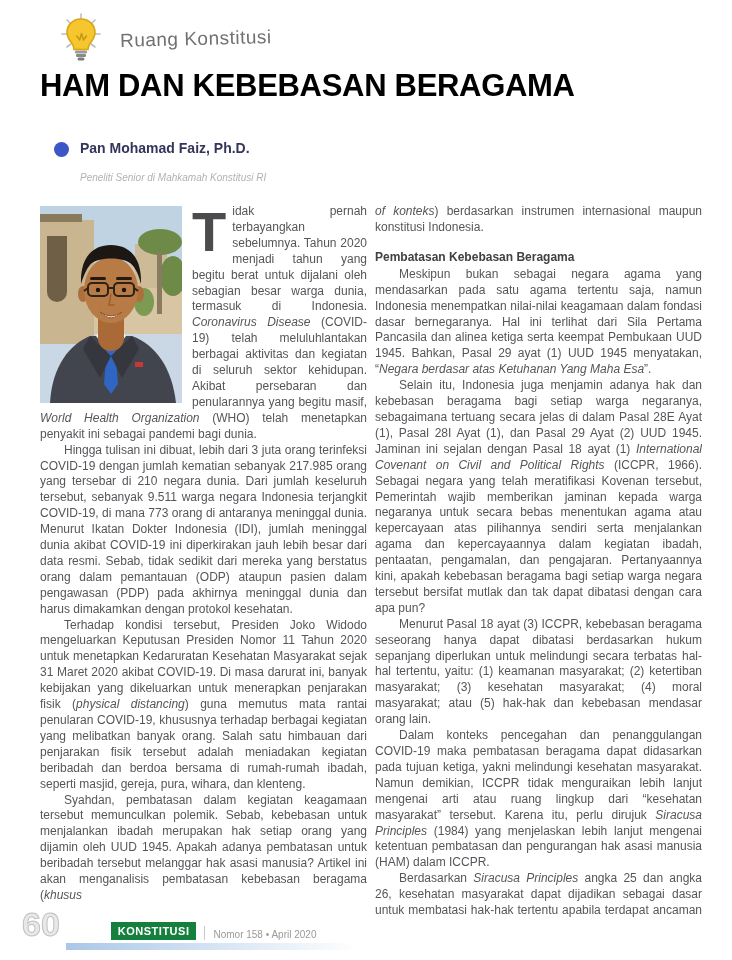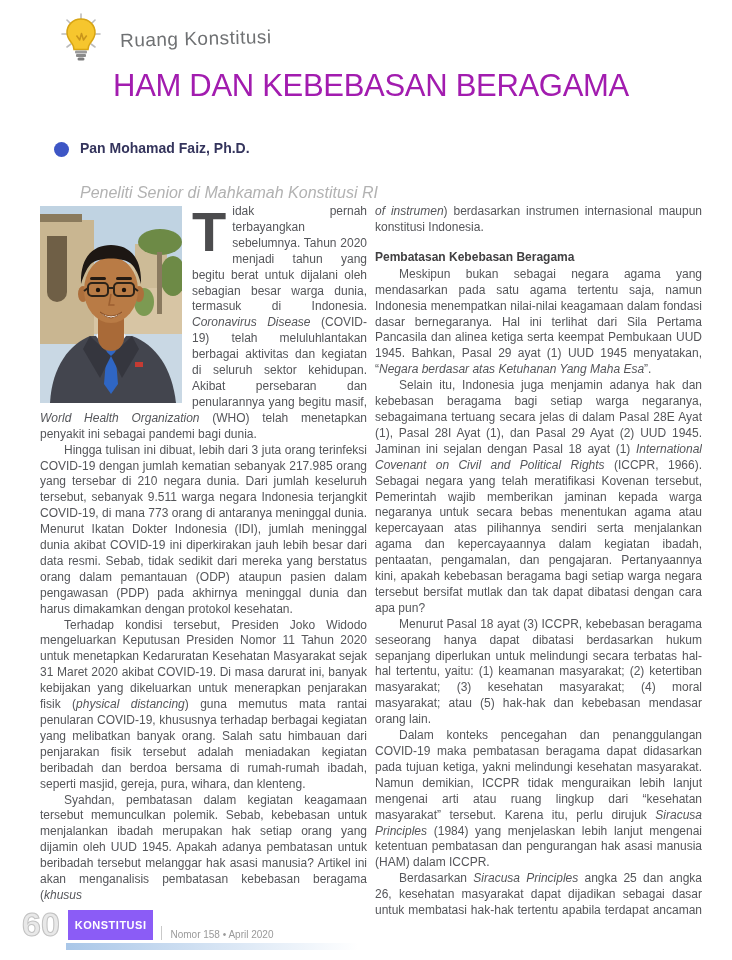--- a/index.html
+++ b/index.html
@@ -5,28 +5,28 @@
   html,body{margin:0;padding:0;background:#fff;}
   .page{
     position:relative;width:732px;height:960px;background:#ffffff;overflow:hidden;
     font-family:"Liberation Sans",sans-serif;
   }
   
   .rubric{position:absolute;top:12px;left:58px;display:flex;align-items:center;gap:16px;}
   .rubric-label{font-size:19px;color:#6f7173;letter-spacing:.5px;transform:rotate(-1.5deg);}
   
   .title{
-    margin:0;position:absolute;top:68px;left:40px;right:30px;text-align:center;
-    font-weight:normal;font-size:31px;line-height:36px;color:#a21caf;letter-spacing:-.3px;
+    margin:0;position:absolute;top:68px;left:40px;right:30px;
+    font-weight:bold;font-size:31px;line-height:36px;color:#000000;letter-spacing:-.3px;
   }
   
   .author{position:absolute;top:140px;left:54px;display:flex;gap:11px;}
   .author-dot{width:15px;height:15px;border-radius:50%;background:#3d56c5;margin-top:2px;flex:0 0 auto;}
   .author-name{font-size:14px;font-weight:bold;color:#34345c;}
-  .author-role{margin-top:28px;font-size:16px;font-style:italic;color:#b2b2b2;}
+  .author-role{margin-top:16px;font-size:10px;font-style:italic;color:#b2b2b2;}
   
   .columns{
     position:absolute;top:204px;left:40px;right:30px;height:714px;overflow:hidden;
     display:flex;gap:8px;
   }
   .col{
     width:50%;text-align:justify;font-size:12px;line-height:15.9px;color:#55565a;
   }
   .body-p{margin:0;}
   .indent{text-indent:24px;}
@@ -39,22 +39,22 @@
   }
   em{font-style:italic;}
   
   .footer{position:absolute;left:22px;bottom:10px;}
   .footer-row{display:flex;align-items:flex-end;gap:8px;}
   .page-num{
     font-size:34px;line-height:32px;font-weight:bold;color:#e8e8e8;
     -webkit-text-stroke:1px #c2c2c2;
   }
   .mag-badge{
-    background:#8b5cf6;color:#ffffff;font-weight:bold;font-size:11px;
-    padding:9px 7px;letter-spacing:.5px;
+    background:#15803d;color:#ffffff;font-weight:bold;font-size:11px;
+    padding:3px 7px;letter-spacing:.5px;margin-left:43px;
   }
   .footer-sep{width:1px;height:14px;background:#c9c9c9;}
   .issue{font-size:10px;color:#9a9a9a;margin-top:39px;}
   .footer-bar{
     height:7px;width:292px;margin:3px 0 0 44px;
     background:linear-gradient(to right,#aac7e8,rgba(255,255,255,0));
   }
 </style>
 </head>
 <body>
@@ -142,21 +142,21 @@
       </figure>
 
     <p class="body-p"><span class="dropcap">T</span><span>idak pernah terbayangkan sebelumnya. Tahun 2020 menjadi tahun yang begitu berat untuk dijalani oleh sebagian besar warga dunia, termasuk di Indonesia. </span><em>Coronavirus Disease</em><span> (COVID-19) telah meluluhlantakan berbagai aktivitas dan kegiatan di seluruh sektor kehidupan. Akibat persebaran dan penularannya yang begitu masif, </span><em>World Health Organization</em><span> (WHO) telah menetapkan penyakit ini sebagai pandemi bagi dunia.</span></p>
         <p class="body-p indent"><span>Hingga tulisan ini dibuat, lebih dari 3 juta orang terinfeksi COVID-19 dengan jumlah kematian sebanyak 217.985 orang yang tersebar di 210 negara dunia. Dari jumlah keseluruh tersebut, sebanyak 9.511 warga negara Indonesia terjangkit COVID-19, di mana 773 orang di antaranya meninggal dunia. Menurut Ikatan Dokter Indonesia (IDI), jumlah meninggal dunia akibat COVID-19 ini diperkirakan jauh lebih besar dari data resmi. Sebab, tidak sedikit dari mereka yang berstatus orang dalam pemantauan (ODP) ataupun pasien dalam pengawasan (PDP) pada akhirnya meninggal dunia dan harus dimakamkan dengan protokol kesehatan.</span></p>
         <p class="body-p indent"><span>Terhadap kondisi tersebut, Presiden Joko Widodo mengeluarkan Keputusan Presiden Nomor 11 Tahun 2020 untuk menetapkan Kedaruratan Kesehatan Masyarakat sejak 31 Maret 2020 akibat COVID-19. Di masa darurat ini, banyak kebijakan yang dikeluarkan untuk menerapkan penjarakan fisik (</span><em>physical distancing</em><span>) guna memutus mata rantai penularan COVID-19, khususnya terhadap berbagai kegiatan yang melibatkan banyak orang. Salah satu himbauan dari penjarakan fisik tersebut adalah meniadakan kegiatan beribadah dan berdoa bersama di rumah-rumah ibadah, seperti masjid, gereja, pura, wihara, dan klenteng.</span></p>
         <p class="body-p indent"><span>Syahdan, pembatasan dalam kegiatan keagamaan tersebut memunculkan polemik. Sebab, kebebasan untuk menjalankan ibadah merupakan hak setiap orang yang dijamin oleh UUD 1945. Apakah adanya pembatasan untuk beribadah tersebut melanggar hak asasi manusia? Artikel ini akan menganalisis pembatasan kebebasan beragama (</span><em>khusus</em></p>
       </section>
 
     <section class="col" id="col-right">
 
-    <p class="body-p"><em>of instrumen</em><span>) berdasarkan instrumen internasional maupun konstitusi Indonesia.</span></p>
+    <p class="body-p"><em>of konteks</em><span>) berdasarkan instrumen internasional maupun konstitusi Indonesia.</span></p>
         <h3 class="body-heading"><span>Pembatasan Kebebasan Beragama</span></h3>
         <p class="body-p indent"><span>Meskipun bukan sebagai negara agama yang mendasarkan pada satu agama tertentu saja, namun Indonesia menempatkan nilai-nilai keagamaan dalam fondasi dasar bernegaranya. Hal ini terlihat dari Sila Pertama Pancasila dan alinea ketiga serta keempat Pembukaan UUD 1945. Bahkan, Pasal 29 ayat (1) UUD 1945 menyatakan, “</span><em>Negara berdasar atas Ketuhanan Yang Maha Esa</em><span>”.</span></p>
         <p class="body-p indent"><span>Selain itu, Indonesia juga menjamin adanya hak dan kebebasan beragama bagi setiap warga negaranya, sebagaimana tertuang secara jelas di dalam Pasal 28E Ayat (1), Pasal 28I Ayat (1), dan Pasal 29 Ayat (2) UUD 1945. Jaminan ini sejalan dengan Pasal 18 ayat (1) </span><em>International Covenant on Civil and Political Rights</em><span> (ICCPR, 1966). Sebagai negara yang telah meratifikasi Kovenan tersebut, Pemerintah wajib memberikan jaminan kepada warga negaranya untuk secara bebas menentukan agama atau kepercayaan atas pilihannya sendiri serta menjalankan agama dan kepercayaannya dalam kegiatan ibadah, pentaatan, pengamalan, dan pengajaran. Pertanyaannya kini, apakah kebebasan beragama bagi setiap warga negara tersebut bersifat mutlak dan tak dapat dibatasi dengan cara apa pun?</span></p>
         <p class="body-p indent"><span>Menurut Pasal 18 ayat (3) ICCPR, kebebasan beragama seseorang hanya dapat dibatasi berdasarkan hukum sepanjang diperlukan untuk melindungi secara terbatas hal-hal tertentu, yaitu: (1) keamanan masyarakat; (2) ketertiban masyarakat; (3) kesehatan masyarakat; (4) moral masyarakat; atau (5) hak-hak dan kebebasan mendasar orang lain.</span></p>
         <p class="body-p indent"><span>Dalam konteks pencegahan dan penanggulangan COVID-19 maka pembatasan beragama dapat didasarkan pada tujuan ketiga, yakni melindungi kesehatan masyarakat. Namun demikian, ICCPR tidak menguraikan lebih lanjut mengenai arti atau ruang lingkup dari “kesehatan masyarakat” tersebut. Karena itu, perlu dirujuk </span><em>Siracusa Principles</em><span> (1984) yang menjelaskan lebih lanjut mengenai ketentuan pembatasan dan pengurangan hak asasi manusia (HAM) dalam ICCPR.</span></p>
         <p class="body-p indent"><span>Berdasarkan </span><em>Siracusa Principles</em><span> angka 25 dan angka 26, kesehatan masyarakat dapat dijadikan sebagai dasar untuk membatasi hak-hak tertentu apabila terdapat ancaman serius bagi kesehatan penduduk ataupun individu anggota masyarakat. Selanjutnya, pembatasan tersebut harus secara secara khusus ditujukan untuk mencegah penyakit atau cedera</span></p>
       </section>
 
   </div>
 

